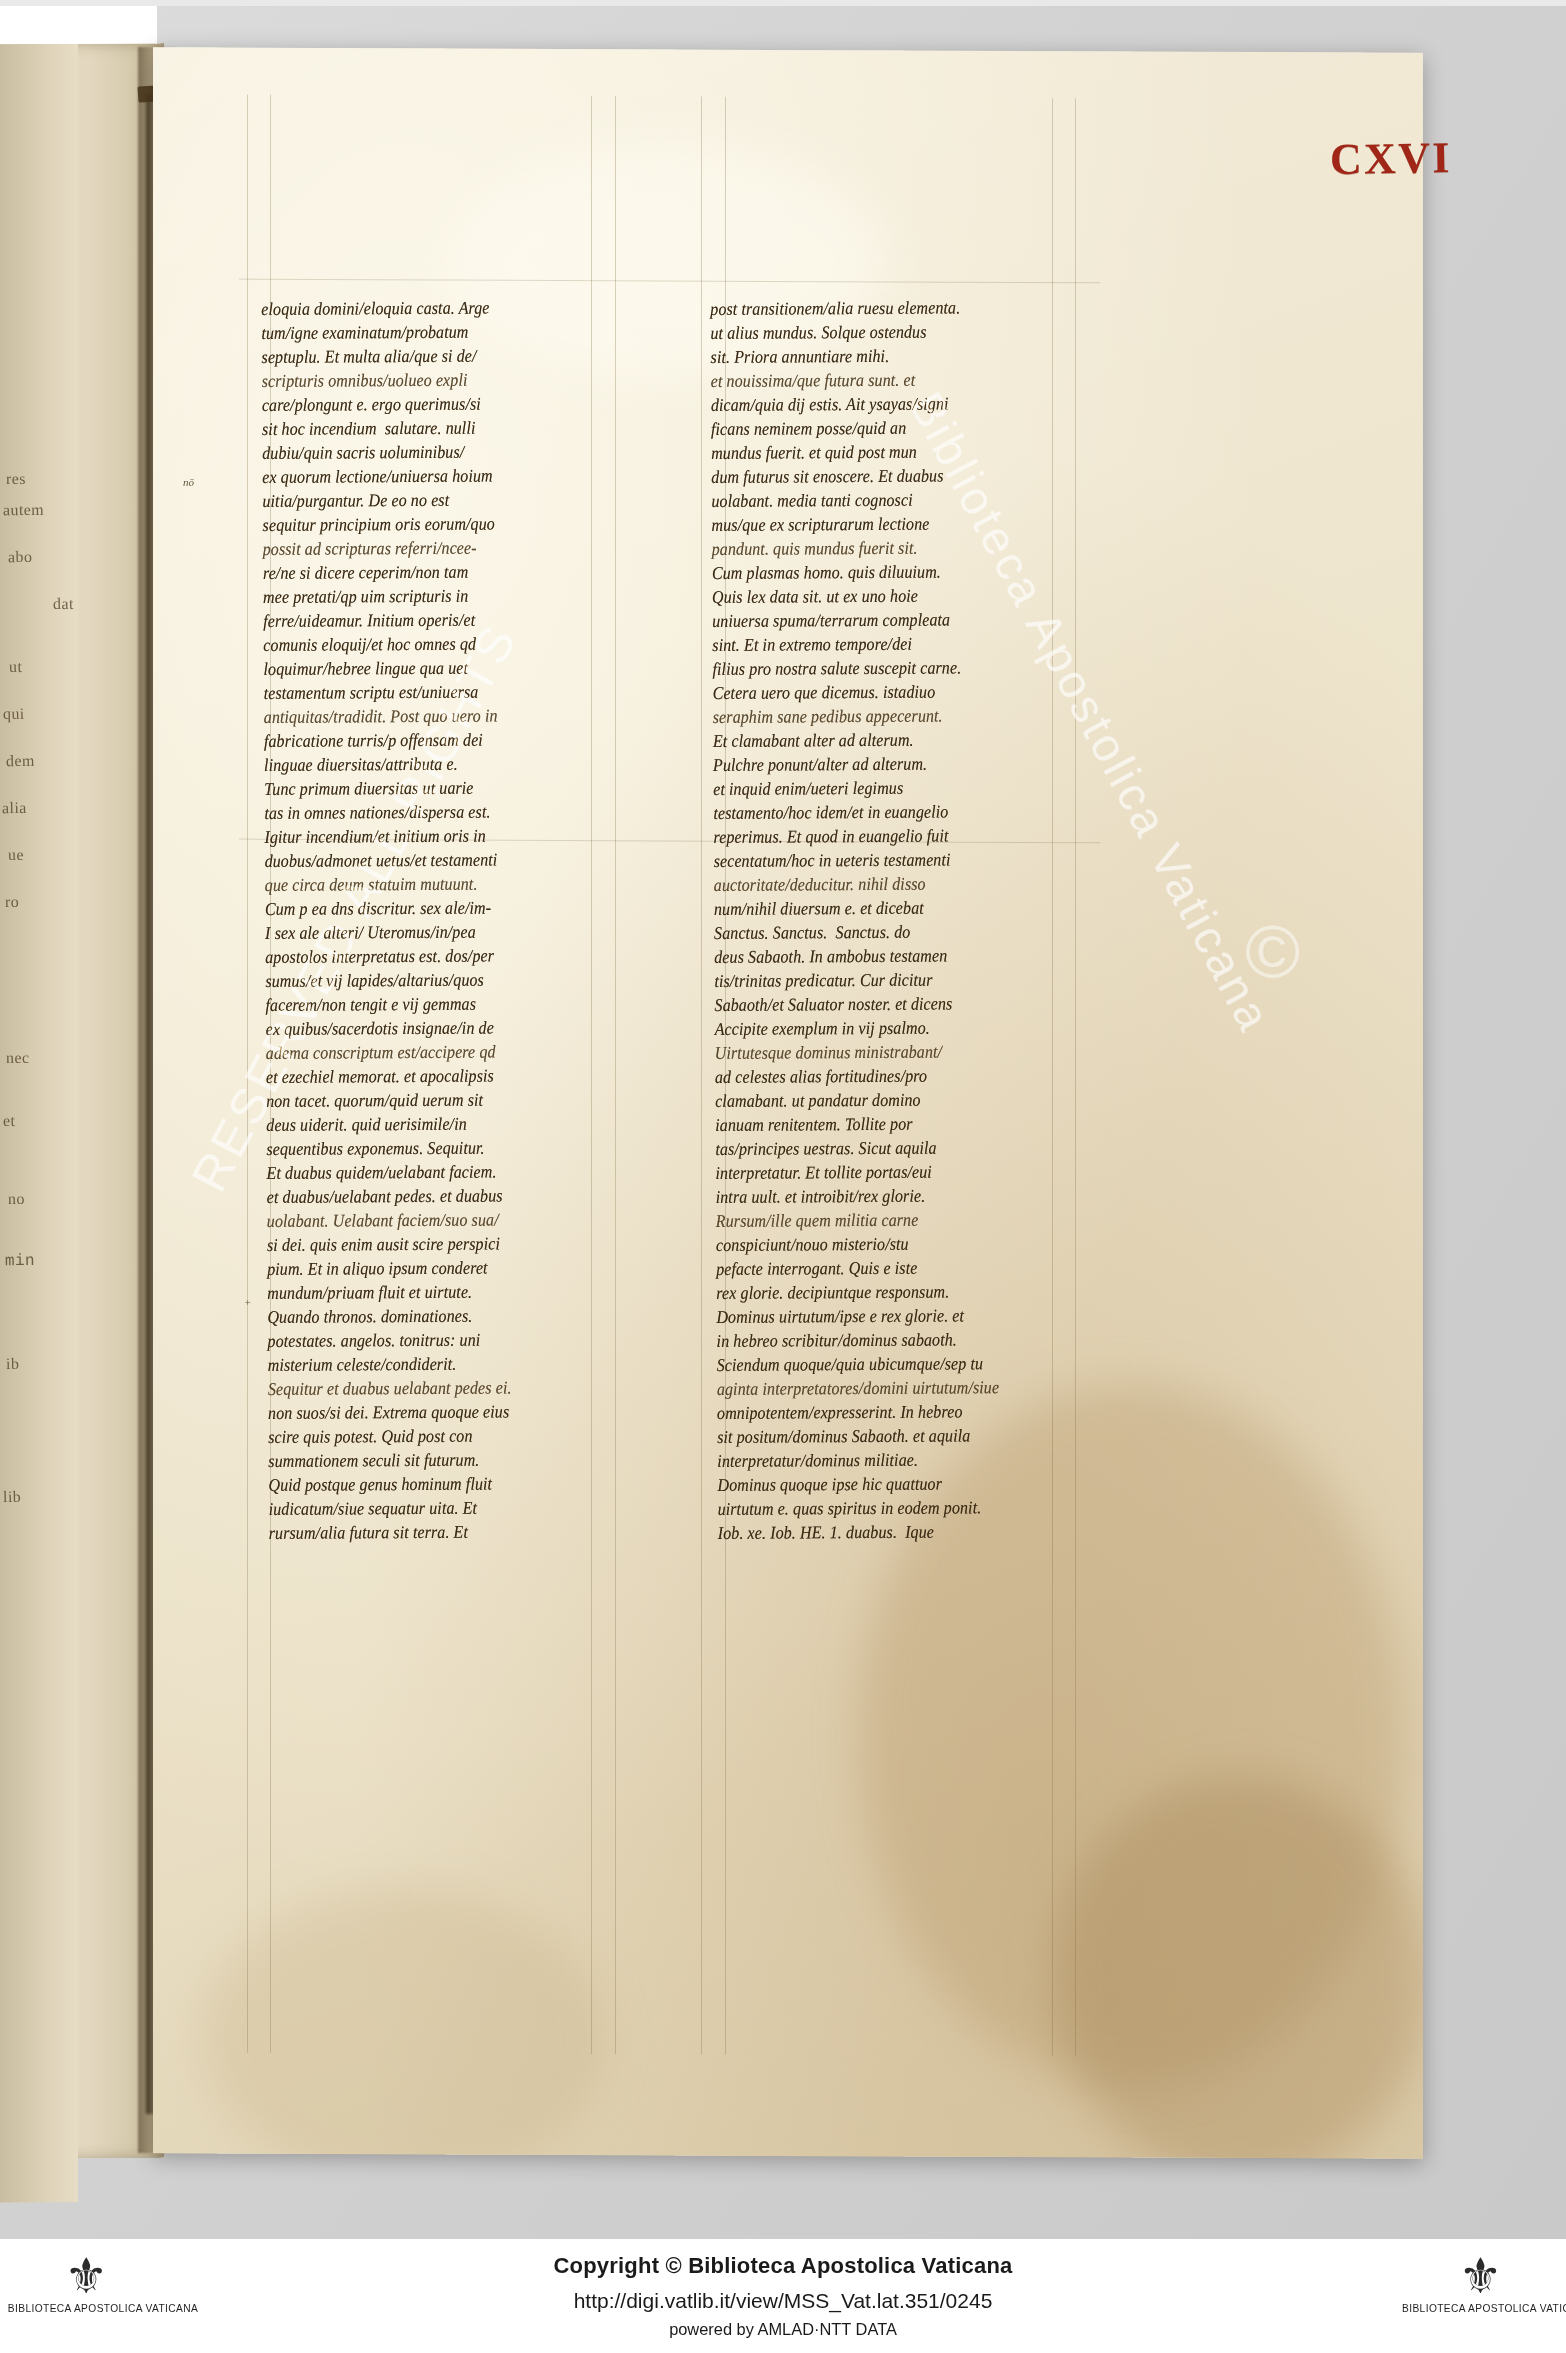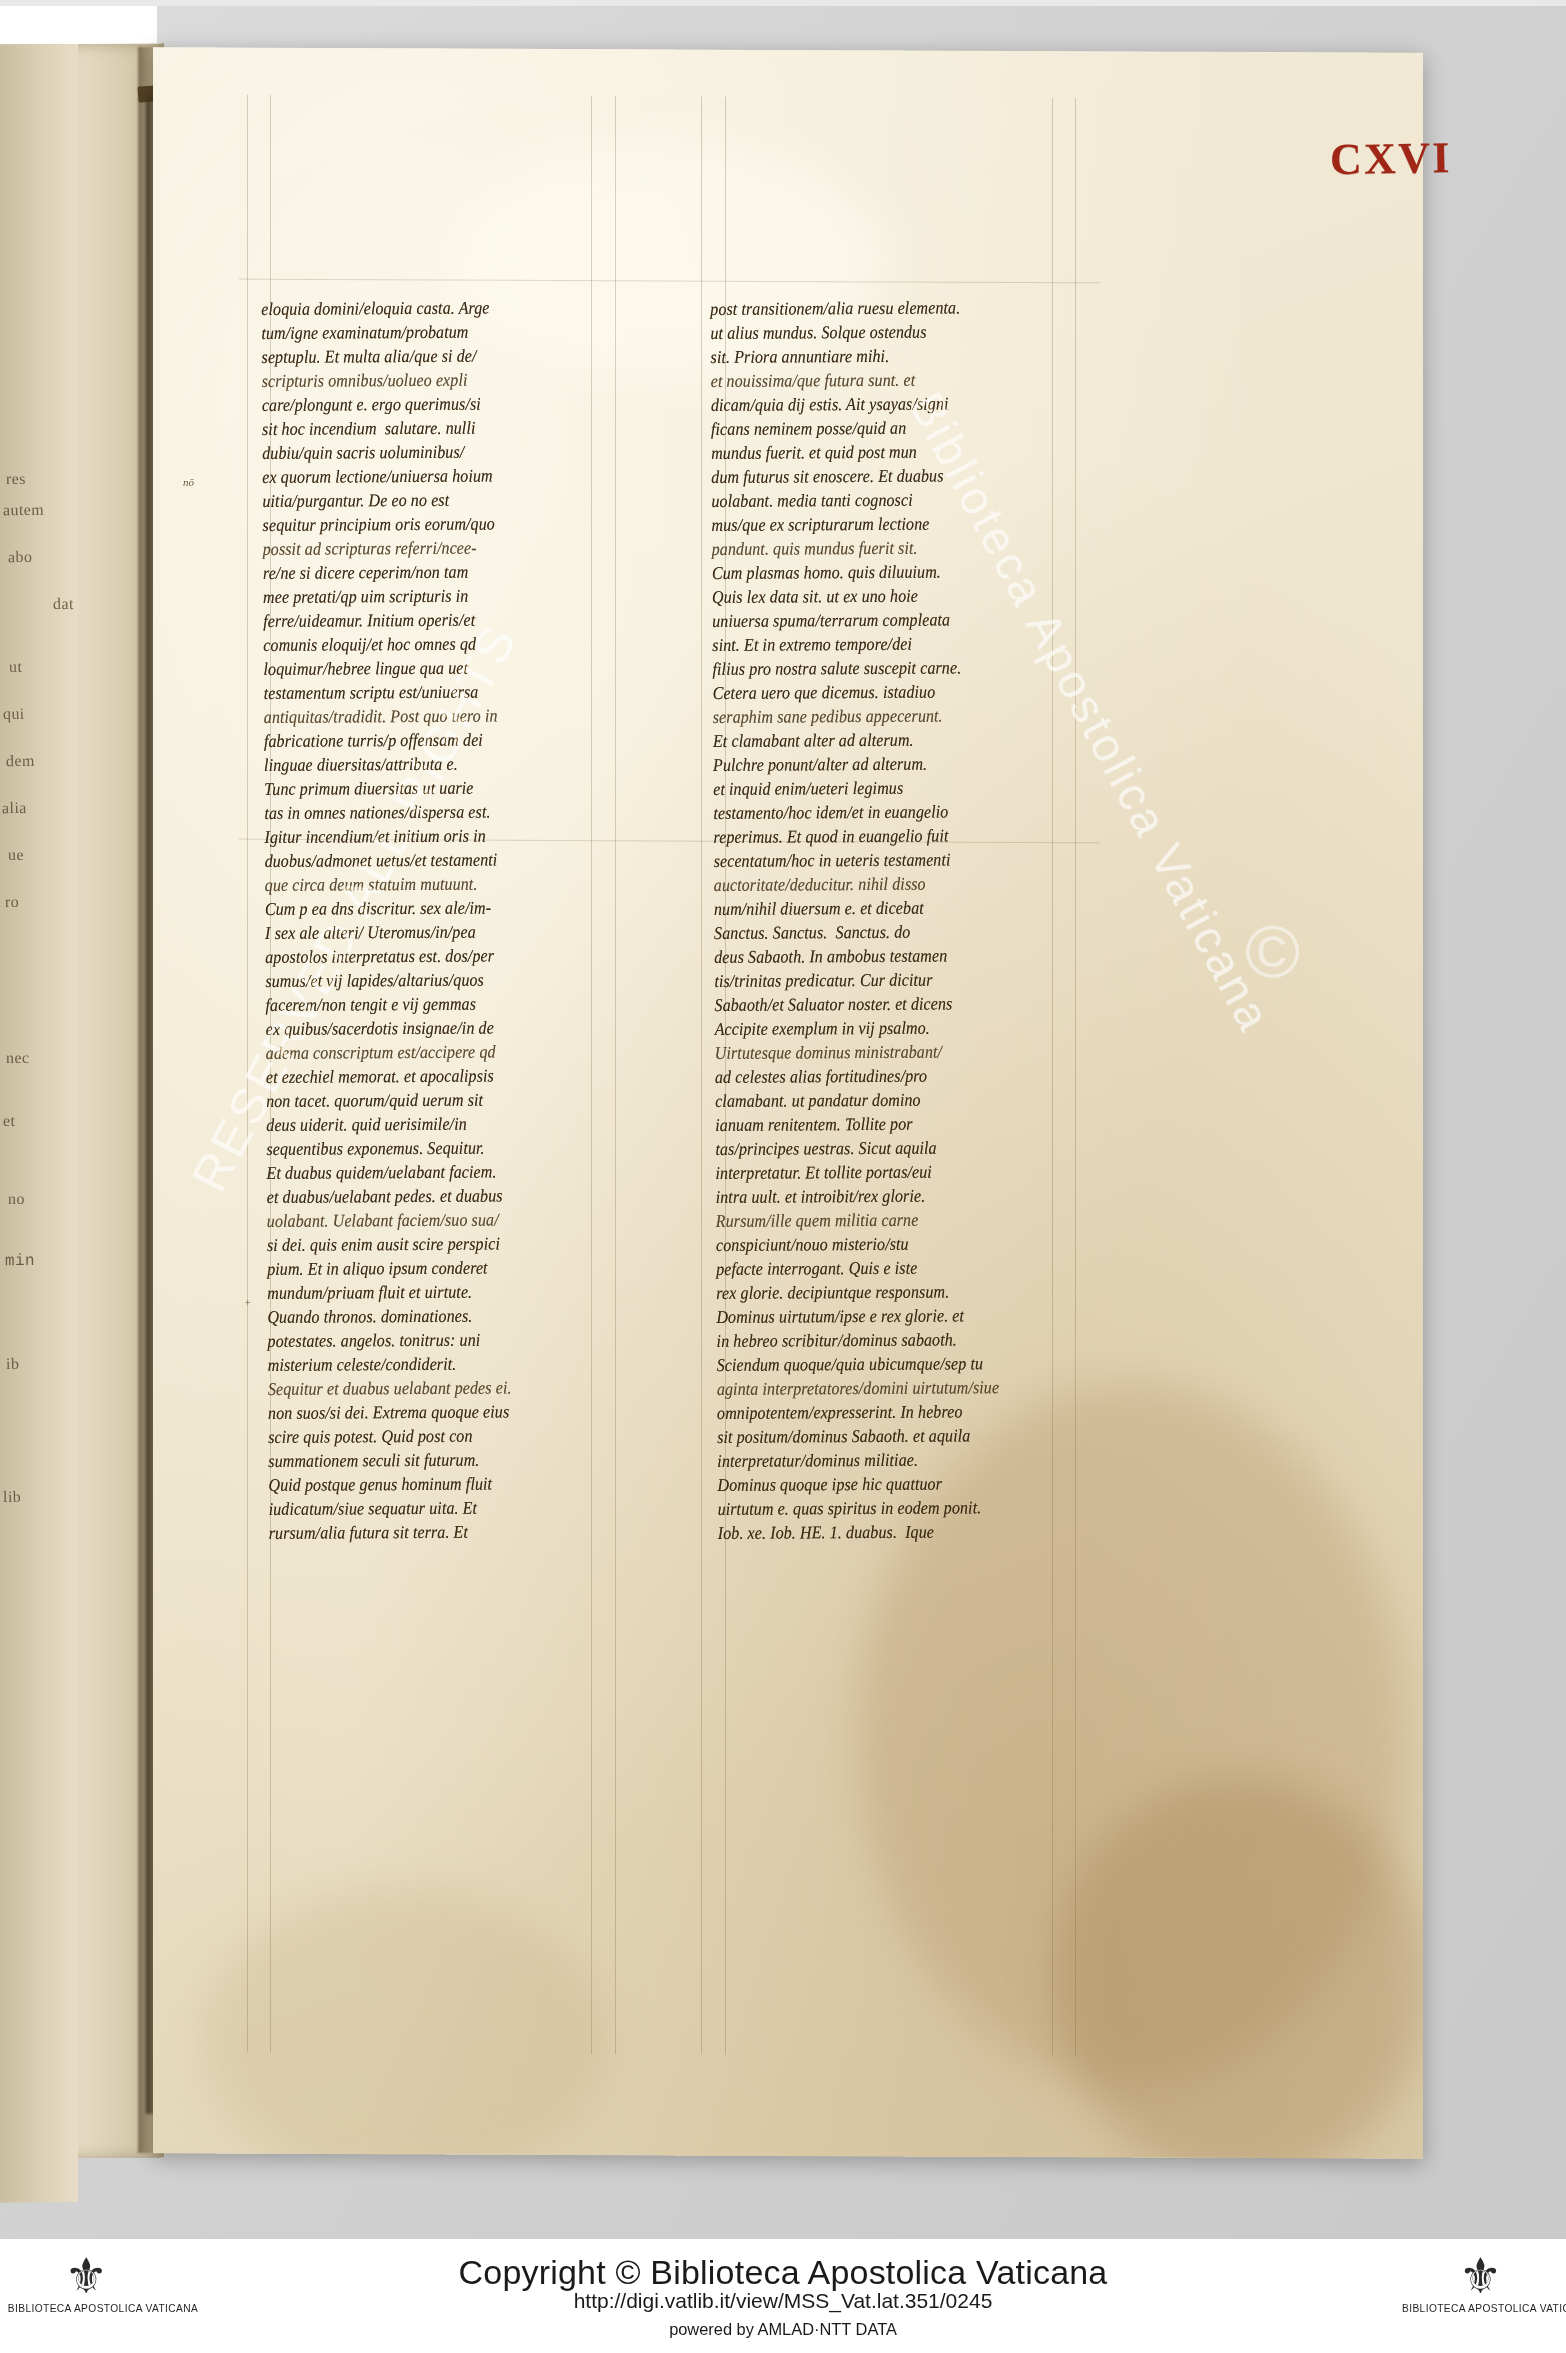--- a/index.html
+++ b/index.html
@@ -209,22 +209,22 @@
     width: 1566px;
     height: 114px;
     background: #ffffff;
     color: #1a1a1a;
     font-family: "Liberation Sans", sans-serif;
     text-align: center;
   }
   #footer-line1 {
     position: absolute;
     left: 0; right: 0; top: 14px;
-    font-size: 34px;
-    font-weight: normal;
+    font-size: 22px;
+    font-weight: bold;
     letter-spacing: 0.2px;
   }
   #footer-line2 {
     position: absolute;
     left: 0; right: 0; top: 50px;
     font-size: 21px;
   }
   #footer-line3 {
     position: absolute;
     left: 0; right: 0; top: 81px;

